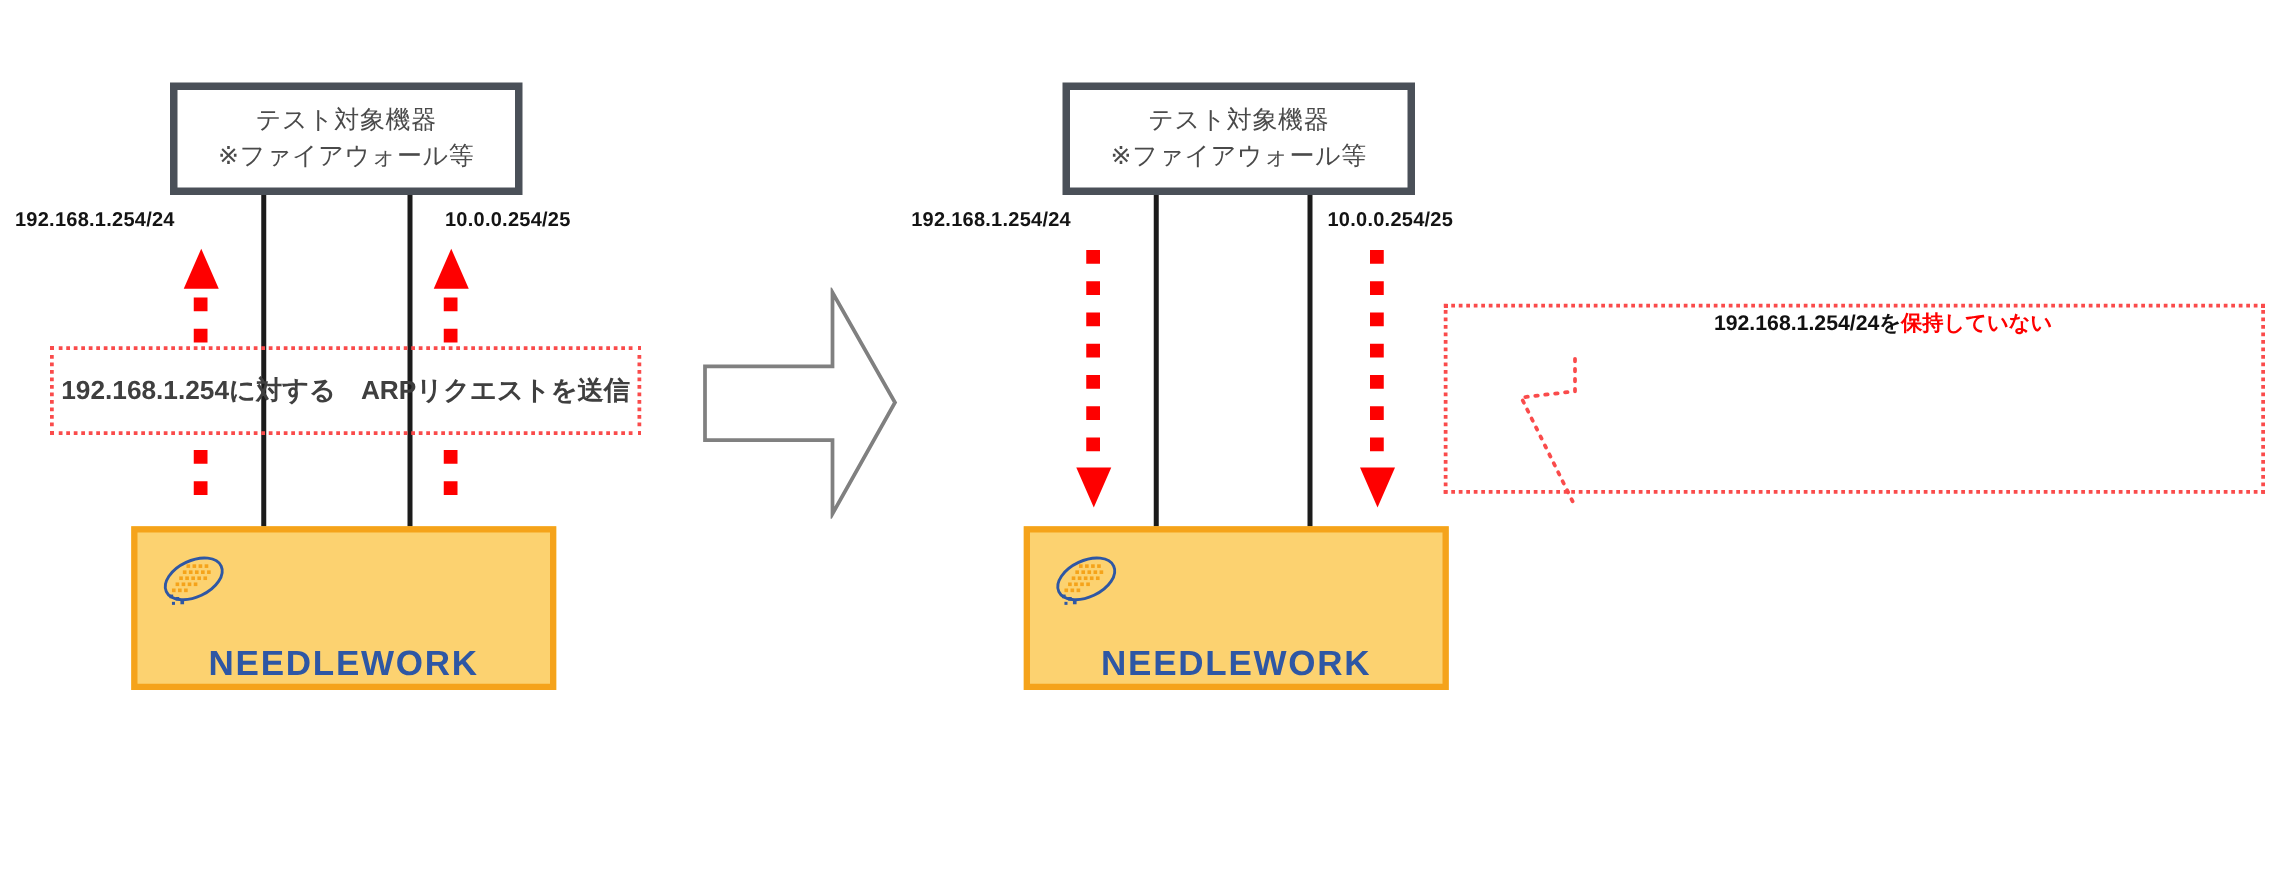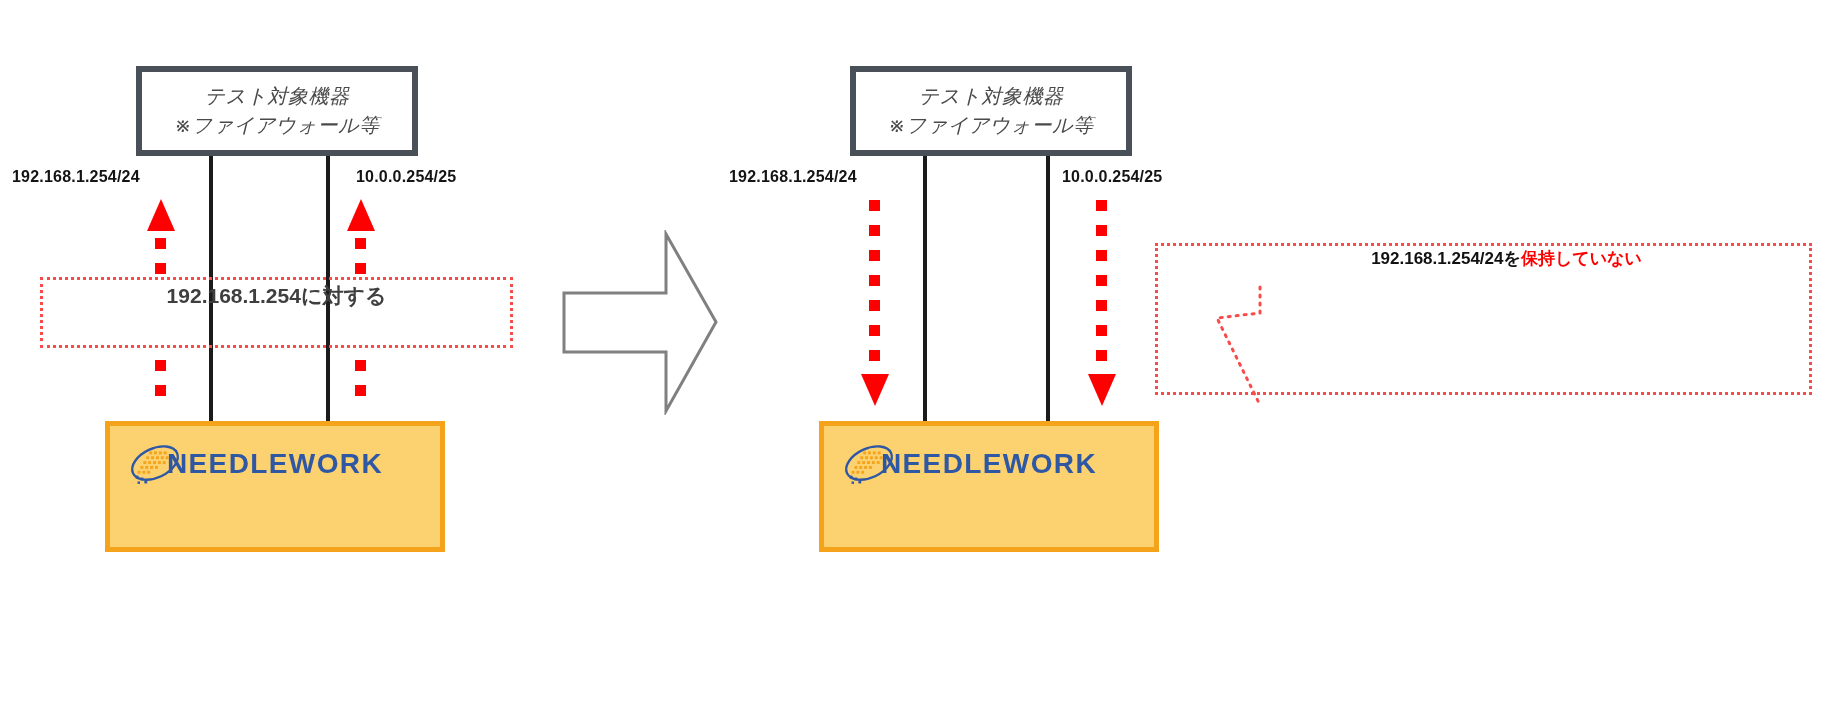--- a/index.html
+++ b/index.html
@@ -22,21 +22,20 @@
     background: #ffffff;
     display: flex;
     flex-direction: column;
     align-items: center;
     justify-content: center;
     color: #4a4a4a;
     font-size: 20px;
     line-height: 1.45;
     letter-spacing: .5px;
     white-space: nowrap;
-    font-style: italic;
   }
   .device-box .ln { display: block; }
 
   
   .linkline {
     position: absolute;
     width: 4px;
     background: #1b1b1b;
   }
 
@@ -75,21 +74,21 @@
     border-right: 14px solid transparent;
     border-top: 32px solid #fe0000;
   }
 
   
   .dotted-box {
     position: absolute;
     border: 3px dotted #fa4b4b;
     display: flex;
     flex-direction: row;
-    align-items: flex-start;
+    align-items: center;
     justify-content: center;
     background: transparent;
     gap: 20px;
   }
   .dotted-box .ln {
     font-size: 21px;
     font-weight: bold;
     color: #3f3f3f;
     white-space: nowrap;
     line-height: 1.5;
@@ -117,21 +116,21 @@
 
   
   .nw-box {
     position: absolute;
     background: #fcd островов;
   }
   .nw-box {
     background: #fcd270;
     border: 5px solid #f5a31a;
     display: flex;
-    align-items: flex-start;
+    align-items: flex-end;
     justify-content: center;
   }
   .nw-label {
     font-size: 28px;
     font-weight: bold;
     color: #2e57a4;
     letter-spacing: 1.4px;
     margin-top: 22px;
   }
   .nw-logo {
@@ -174,20 +173,21 @@
     <i></i>
       <i></i>
   </div>
   <div class="dot-trail" style="left:355px; top:360px;">
     <i></i>
       <i></i>
   </div>
 
   <div class="dotted-box" style="left:40px; top:277px; width:473px; height:71px;">
     <span class="ln">192.168.1.254に対する</span>
+    <span class="ln">ARPリクエストを送信</span>
   </div>
 
   <div class="nw-box" style="left:105px; top:421px; width:340px; height:131px;">
     <svg class="nw-logo" viewBox="0 0 64 64">
       <ellipse cx="32" cy="30" rx="25" ry="15" transform="rotate(-25 32 30)" fill="none" stroke="#2e57a4" stroke-width="2.4"></ellipse>
       <g fill="#f5a31a">
         <rect x="26" y="18" width="3" height="3"></rect>
           <rect x="31" y="18" width="3" height="3"></rect>
         <rect x="36" y="18" width="3" height="3"></rect>
           <rect x="41" y="18" width="3" height="3"></rect>

